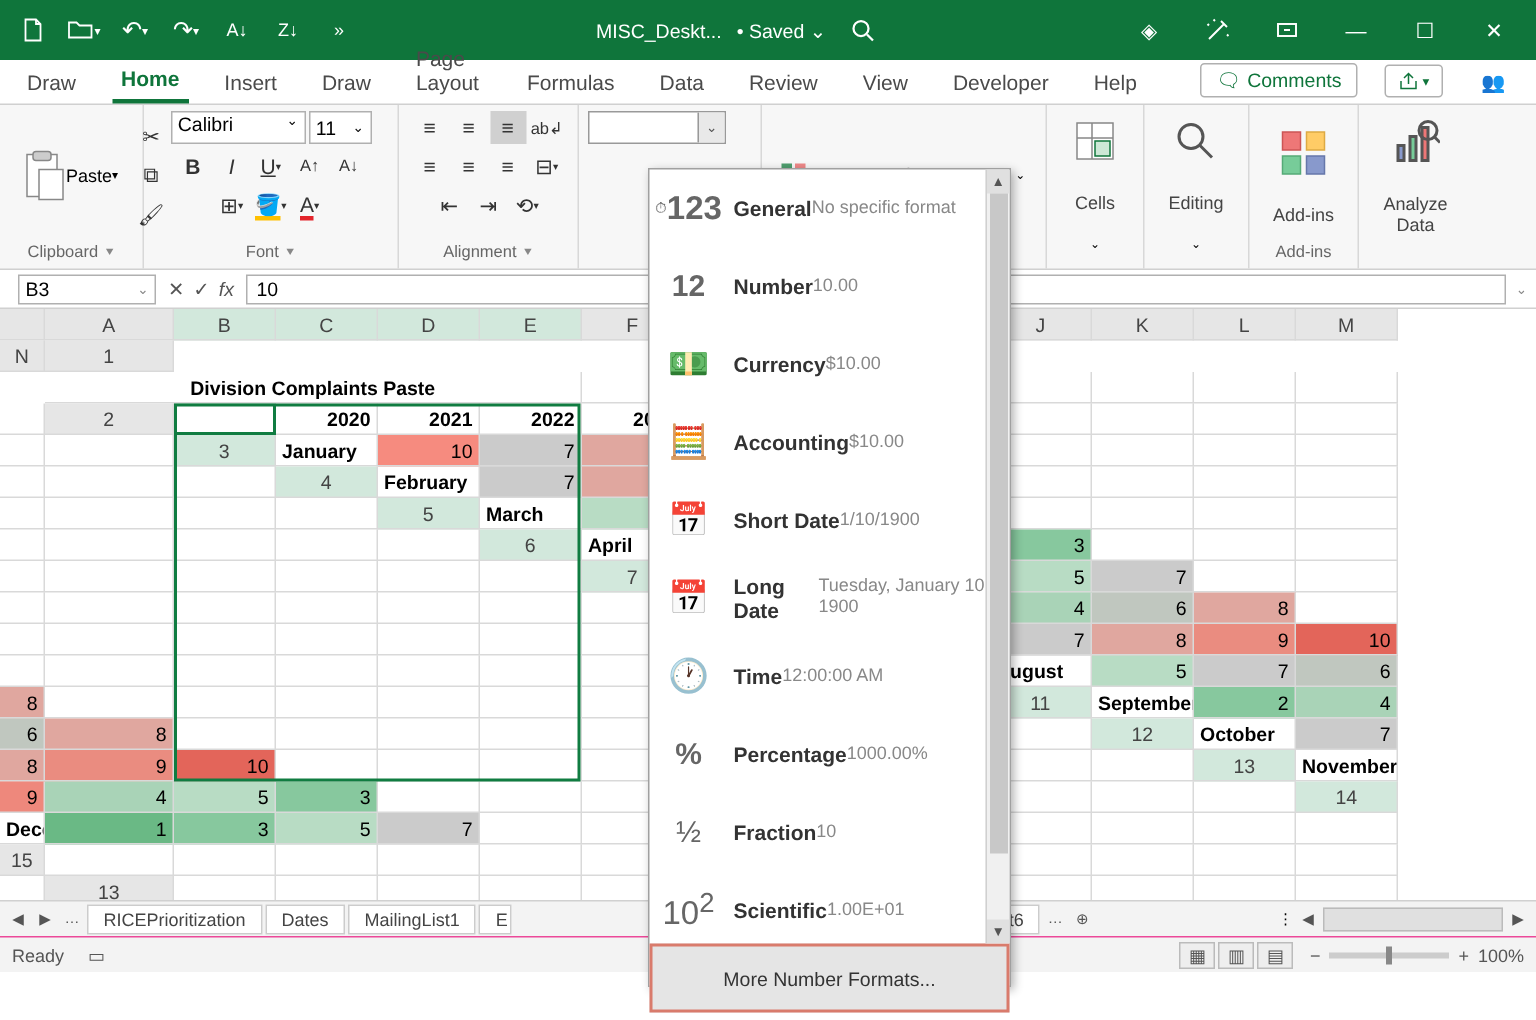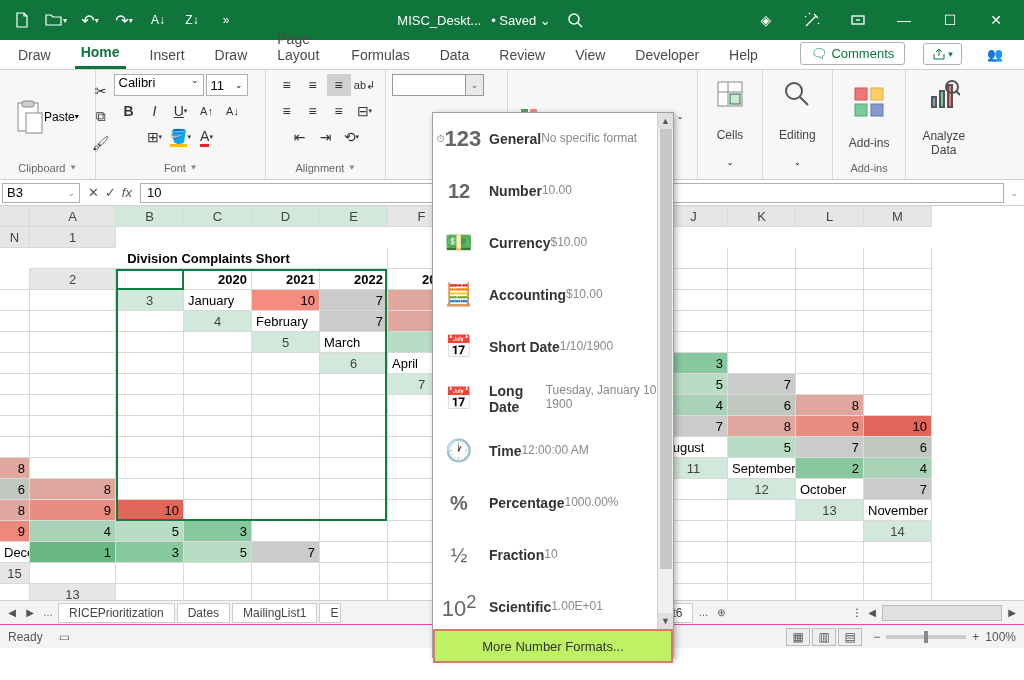--- a/index.html
+++ b/index.html
@@ -33,47 +33,47 @@
 .size-select{width:42px;height:22px;border:1px solid #b0b0b0;background:#fff;padding:0 4px;font-size:13px;display:flex;align-items:center;justify-content:space-between}
 .ico-btn{width:24px;height:22px;display:flex;align-items:center;justify-content:center;font-size:14px;color:#333}
 .align-body{display:flex;flex-direction:column;gap:4px}
 .format-box{width:92px;height:22px;border:1px solid #999;background:#fff;display:flex;align-items:center}
 .format-box .dd{width:18px;height:20px;border-left:1px solid #999;display:flex;align-items:center;justify-content:center;font-size:9px;color:#555;background:#e9e9e9}
 .cond-btn{padding:2px 6px;display:flex;align-items:center;gap:4px;font-size:13px}
 .big-btn{display:flex;flex-direction:column;align-items:center;padding:2px 10px;gap:16px}
 .big-btn svg{width:32px;height:36px}
 .big-btn .cap{font-size:12px;color:#444}
 .formulabar{height:26px;border-bottom:1px solid #d0d0d0;display:flex;align-items:center;background:#fff}
-.name-box{width:78px;height:20px;border:1px solid #b0b0b0;margin-left:2px;padding:0 4px;font-size:13px;display:flex;align-items:center;justify-content:space-between}
+.name-box{width:92px;height:20px;border:1px solid #b0b0b0;margin-left:12px;padding:0 4px;font-size:13px;display:flex;align-items:center;justify-content:space-between}
 .fx-btns{display:flex;gap:6px;margin:0 8px;color:#555}
 .fx-input{flex:1;border:1px solid #b0b0b0;height:20px;padding:0 6px;font-size:13px;display:flex;align-items:center;margin-right:6px}
 .sheet{position:relative;height:394px;overflow:hidden;background:#fff}
 .grid{display:grid;grid-template-columns:30px 86px 68px 68px 68px 68px repeat(8,68px);grid-auto-rows:21px}
 .grid>div{border-right:1px solid #d9d9d9;border-bottom:1px solid #d9d9d9;padding:0 4px;display:flex;align-items:center;font-size:13px;overflow:hidden;white-space:nowrap}
 .colhdr{background:#e6e6e6;justify-content:center;color:#444;font-weight:400;border-bottom:1px solid #b0b0b0}
 .colhdr.sel{background:#d2e8dc}
 .rowhdr{background:#e6e6e6;justify-content:center;color:#444;border-right:1px solid #b0b0b0}
 .rowhdr.sel{background:#d2e8dc}
 .title-cell{justify-content:center;font-weight:700;grid-column:2/7}
 .hdr-year{justify-content:flex-end;font-weight:700}
-.mon{font-weight:400}
+.mon{font-weight:700}
 .val{justify-content:flex-end}
 .sel-outline{position:absolute;border:2px solid #107c41;pointer-events:none}
 .active-cell{position:absolute;border:2px solid #107c41;background:rgba(255,255,255,0);pointer-events:none}
 .dropdown{position:absolute;left:432px;top:112px;width:242px;height:546px;background:#fff;border:1px solid #a0a0a0;box-shadow:2px 2px 6px rgba(0,0,0,0.3);z-index:100}
 .dd-list{height:516px;overflow:hidden;position:relative}
 .dd-item{display:flex;align-items:center;height:52px;padding:0 8px;gap:12px}
 .dd-icon{width:36px;height:36px;display:flex;align-items:center;justify-content:center;color:#666;font-size:22px;flex-shrink:0}
 .dd-text{display:flex;flex-direction:row}
 .dd-name{font-size:14px;color:#333;font-weight:600}
 .dd-sample{font-size:12px;color:#888}
 .dd-scroll{position:absolute;right:0;top:0;width:16px;height:100%;background:#f0f0f0;border-left:1px solid #d0d0d0}
 .dd-scroll .arrow{height:16px;display:flex;align-items:center;justify-content:center;font-size:9px;color:#555;background:#e0e0e0}
 .dd-scroll .thumb{position:absolute;top:16px;left:2px;width:12px;height:440px;background:#c8c8c8}
-.dd-more{height:34px;border:2px solid #d97b6c;background:#bef264;display:flex;align-items:center;justify-content:center;font-size:13px;color:#333}
+.dd-more{height:46px;border:2px solid #d97b6c;background:#e5e5e5;display:flex;align-items:center;justify-content:center;font-size:13px;color:#333}
 .sheet-tabs{height:24px;background:#f3f3f3;border-top:1px solid #d0d0d0;display:flex;align-items:center;padding:0 4px;gap:2px}
 .sheet-tabs .nav{width:16px;display:flex;justify-content:center;color:#555;font-size:10px}
 .sheet-tab{padding:2px 10px;background:#fff;border:1px solid #ccc;font-size:12px;color:#444}
 .sheet-tab.trunc{overflow:hidden;text-overflow:ellipsis}
 .sheet-tabs .scroll{margin-left:auto;display:flex;gap:2px;align-items:center}
 .sheet-tabs .hscroll{height:16px;width:120px;background:#e0e0e0;border:1px solid #bbb;position:relative}
 .statusbar{height:24px;background:#f3f3f3;border-top:1px solid #ec4899;display:flex;align-items:center;padding:0 8px;font-size:12px;color:#555}
 .statusbar .spacer{flex:1}
 .statusbar .viewbtn{width:24px;height:18px;border:1px solid #bbb;margin:0 1px;display:flex;align-items:center;justify-content:center;background:#eee}
 .statusbar .zoom{display:flex;align-items:center;gap:6px;margin-left:10px}
@@ -359,21 +359,21 @@
       <div class="colhdr">F</div>
       <div class="colhdr">G</div>
       <div class="colhdr">H</div>
       <div class="colhdr">I</div>
       <div class="colhdr">J</div>
       <div class="colhdr">K</div>
       <div class="colhdr">L</div>
       <div class="colhdr">M</div>
       <div class="colhdr">N</div>
       <div class="rowhdr">1</div>
-      <div class="title-cell">Division Complaints Short</div>
+      <div class="title-cell">Division Complaints Paste</div>
       <div></div>
       <div></div>
       <div></div>
       <div></div>
       <div></div>
       <div></div>
       <div></div>
       <div></div>
       <div></div>
       <div class="rowhdr">2</div>

